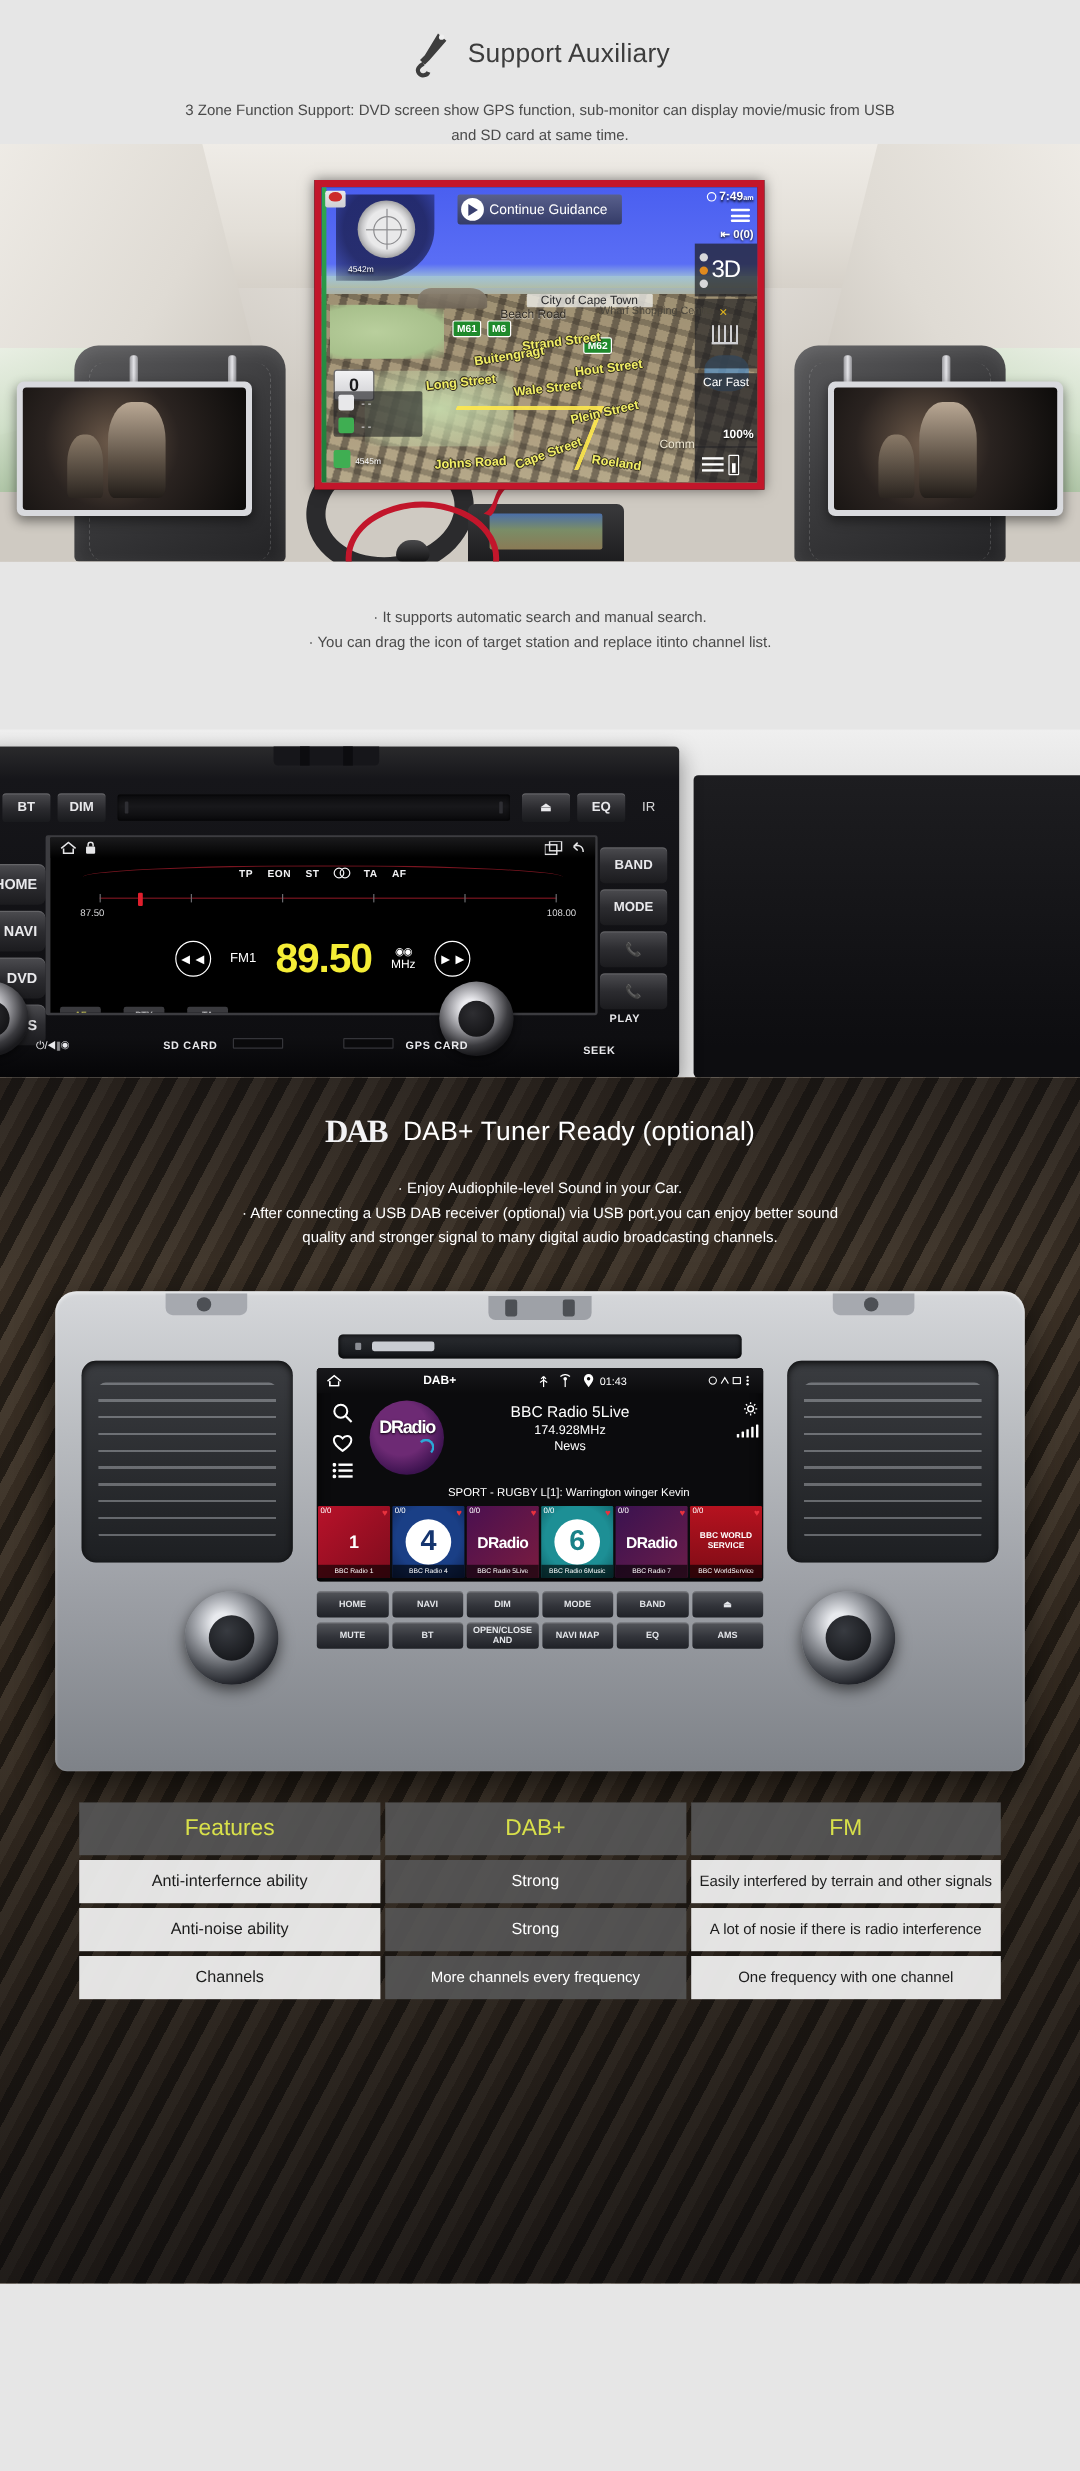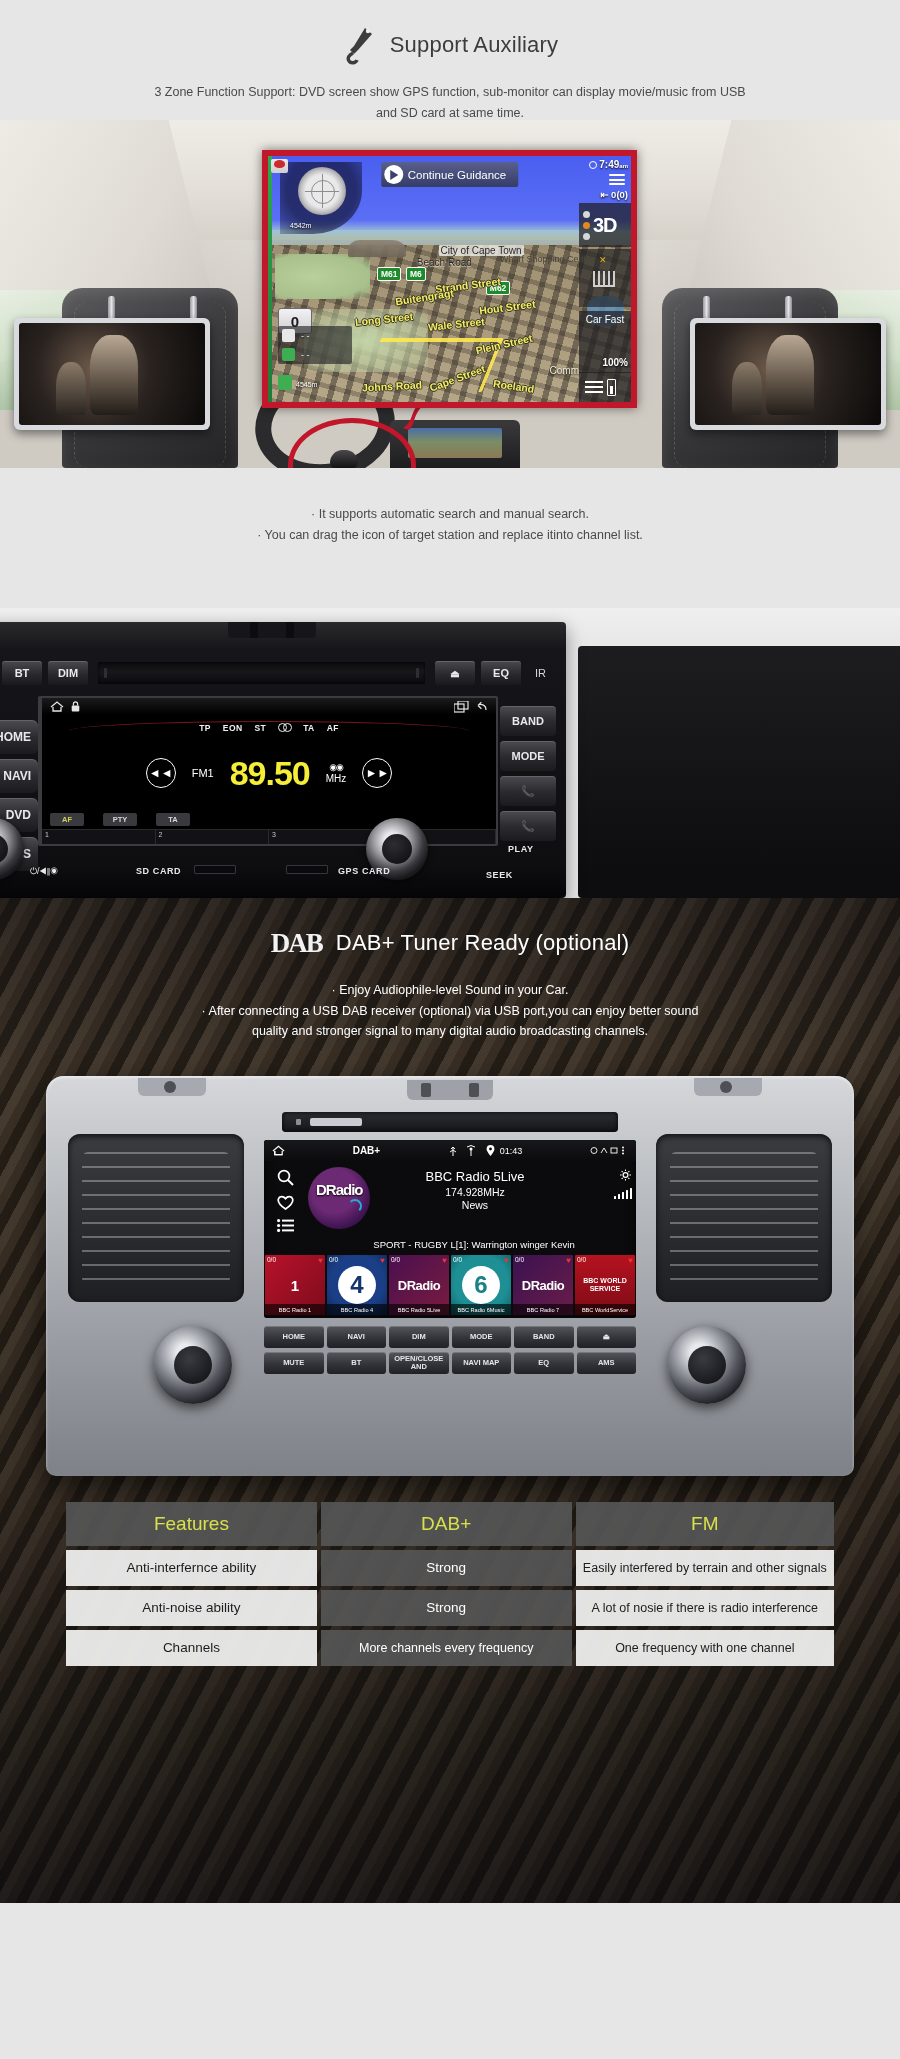--- a/index.html
+++ b/index.html
@@ -260,21 +260,21 @@
   }
   .gps-3d-box {
     position:absolute; right:0; top:47px; width:52px; height:44px;
     background: rgba(30,30,34,.72); display:flex; align-items:center;
   }
   .gps-3d-dots {
     width:14px; display:flex; flex-direction:column; gap:4px; padding-left:4px;
   }
   .gps-3d-dots i { width:7px; height:7px; border-radius:50%; background:#d8d8da; }
   .gps-3d-dots i.on { background:#e08a1e; }
-  .gps-3d-label { color:#fff; font-size:20px; font-weight:bold; letter-spacing:-1px; }
+  .gps-3d-label { color:#fff; font-size:20px; font-weight:normal; letter-spacing:-1px; }
   .gps-mid-box {
     position:absolute; right:0; top:93px; width:52px; height:58px;
     background: rgba(30,30,34,.66);
   }
   .gps-mid-box .x { color:#e0b51e; font-size:9px; position:absolute; left:20px; top:6px; }
   .gps-mid-box .cart {
     position:absolute; left:14px; top:22px; width:22px; height:16px;
     background: repeating-linear-gradient(90deg,#cfcfd2 0 2px, transparent 2px 5px);
     border-bottom:2px solid #cfcfd2;
   }
@@ -335,21 +335,21 @@
   }
   .gps-dist2 .sq {
     width:14px; height:15px; background:#3fae52; border-radius:2px;
   }
   .gps-dist2 .t { color:#fff; font-size:12px; font-weight:bold; text-shadow:0 1px 2px #000; }
   .gps-dist2 .t span { font-size:7px; font-weight:normal; }
   
   .mlab { position:absolute; white-space:nowrap; pointer-events:none; }
   .mlab.city {
     color:#2a2a2c; font-size:10px; background:rgba(238,238,235,.78);
-    padding:0 2px; border-radius:1px;
+    padding:0 12px; border-radius:1px;
   }
   .mlab.plain { color:#2e2a24; font-size:10px; text-shadow:0 1px 1px rgba(255,255,255,.7); }
   .mlab.st {
     color:#f2ef66; font-size:10.5px; font-weight:bold;
     text-shadow: -1px 0 #3a3424, 1px 0 #3a3424, 0 -1px #3a3424, 0 1px #3a3424;
   }
   .mlab.sh { color:#4a463c; font-size:9px; text-align:center; line-height:1.15; }
   .shield {
     position:absolute; background:#1f8a2c; color:#fff; font-size:8.5px;
     font-weight:bold; padding:1px 3px; border:1px solid #fff; border-radius:2px;
@@ -970,20 +970,34 @@
           <span class="rds-flags">
             <span>TP</span>
             <span>EON</span>
             <span>ST</span>
             <span class="ster"></span>
             <span>TA</span>
             <span>AF</span>
           </span>
         </div>
 
+        <div class="scale-wrap">
+          <span class="scale-line"></span>
+          <span class="scale-ticks">
+              <i></i>
+              <i></i>
+              <i></i>
+              <i></i>
+              <i></i>
+              <i></i>
+            </span>
+          <span class="scale-cursor"></span>
+          <span class="scale-lbl-l">87.50</span>
+          <span class="scale-lbl-r">108.00</span>
+        </div>
 
         <div class="freq-row">
           <span class="circ-btn">◄◄</span>
           <span class="band-lbl">FM1</span>
           <span class="freq-big">89.50</span>
           <span class="mhz-col">
             <span class="rdsico">◉◉</span>
             <span>MHz</span>
           </span>
           <span class="circ-btn">►►</span>

